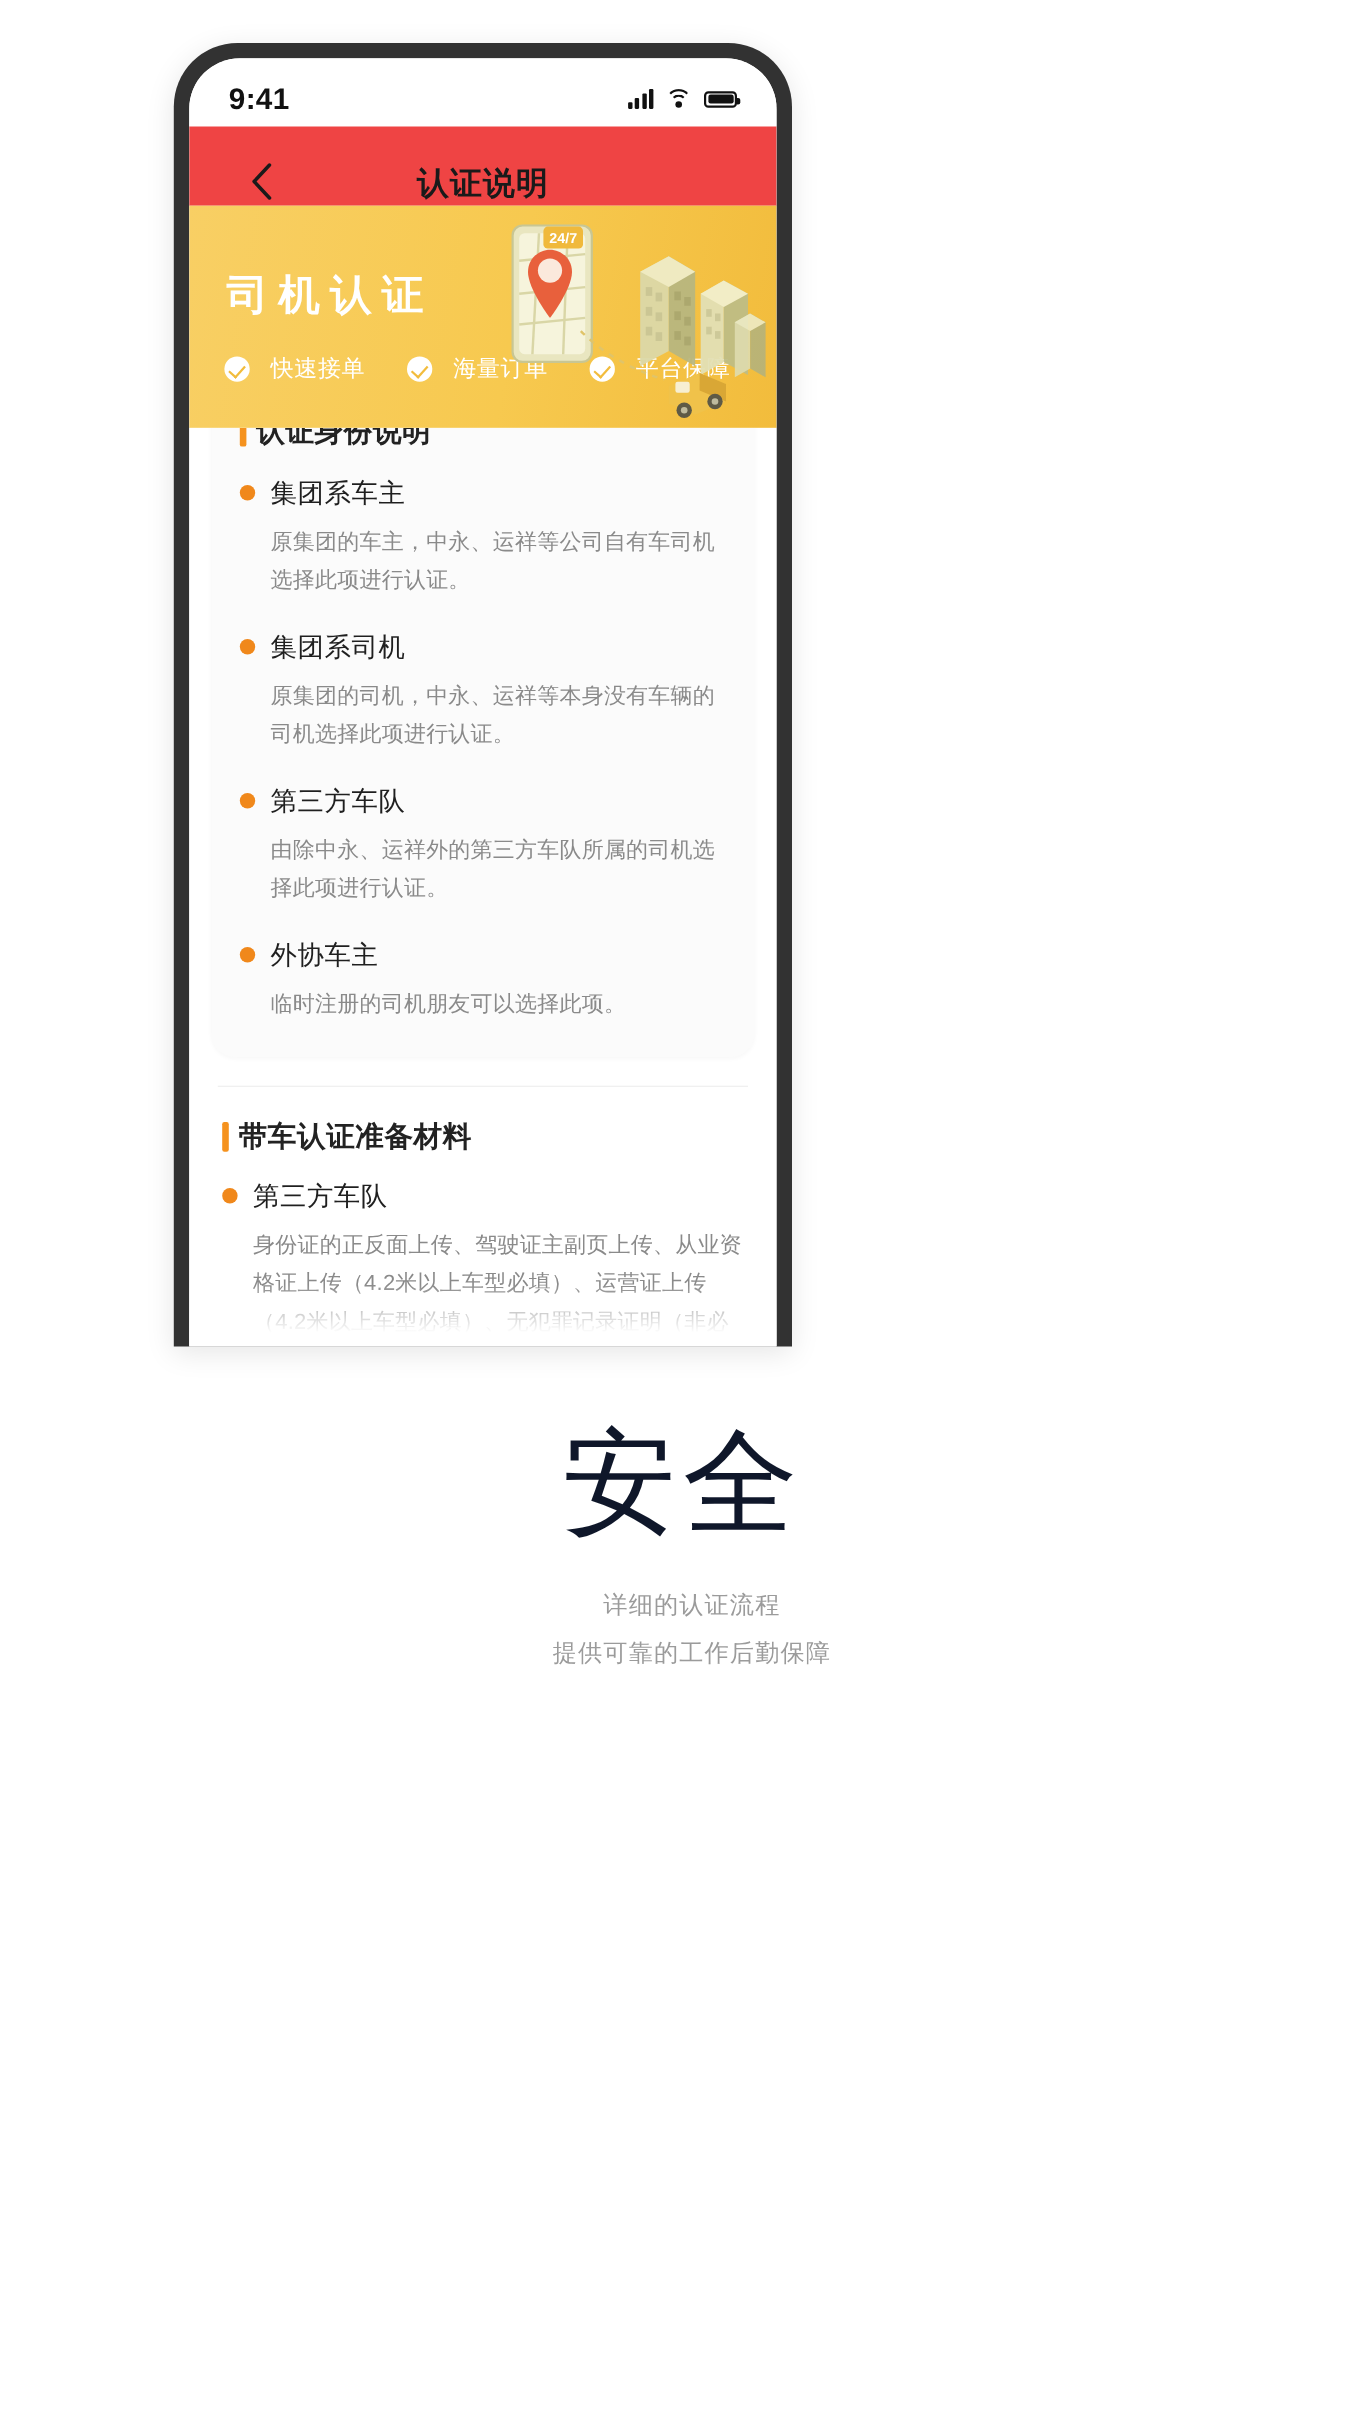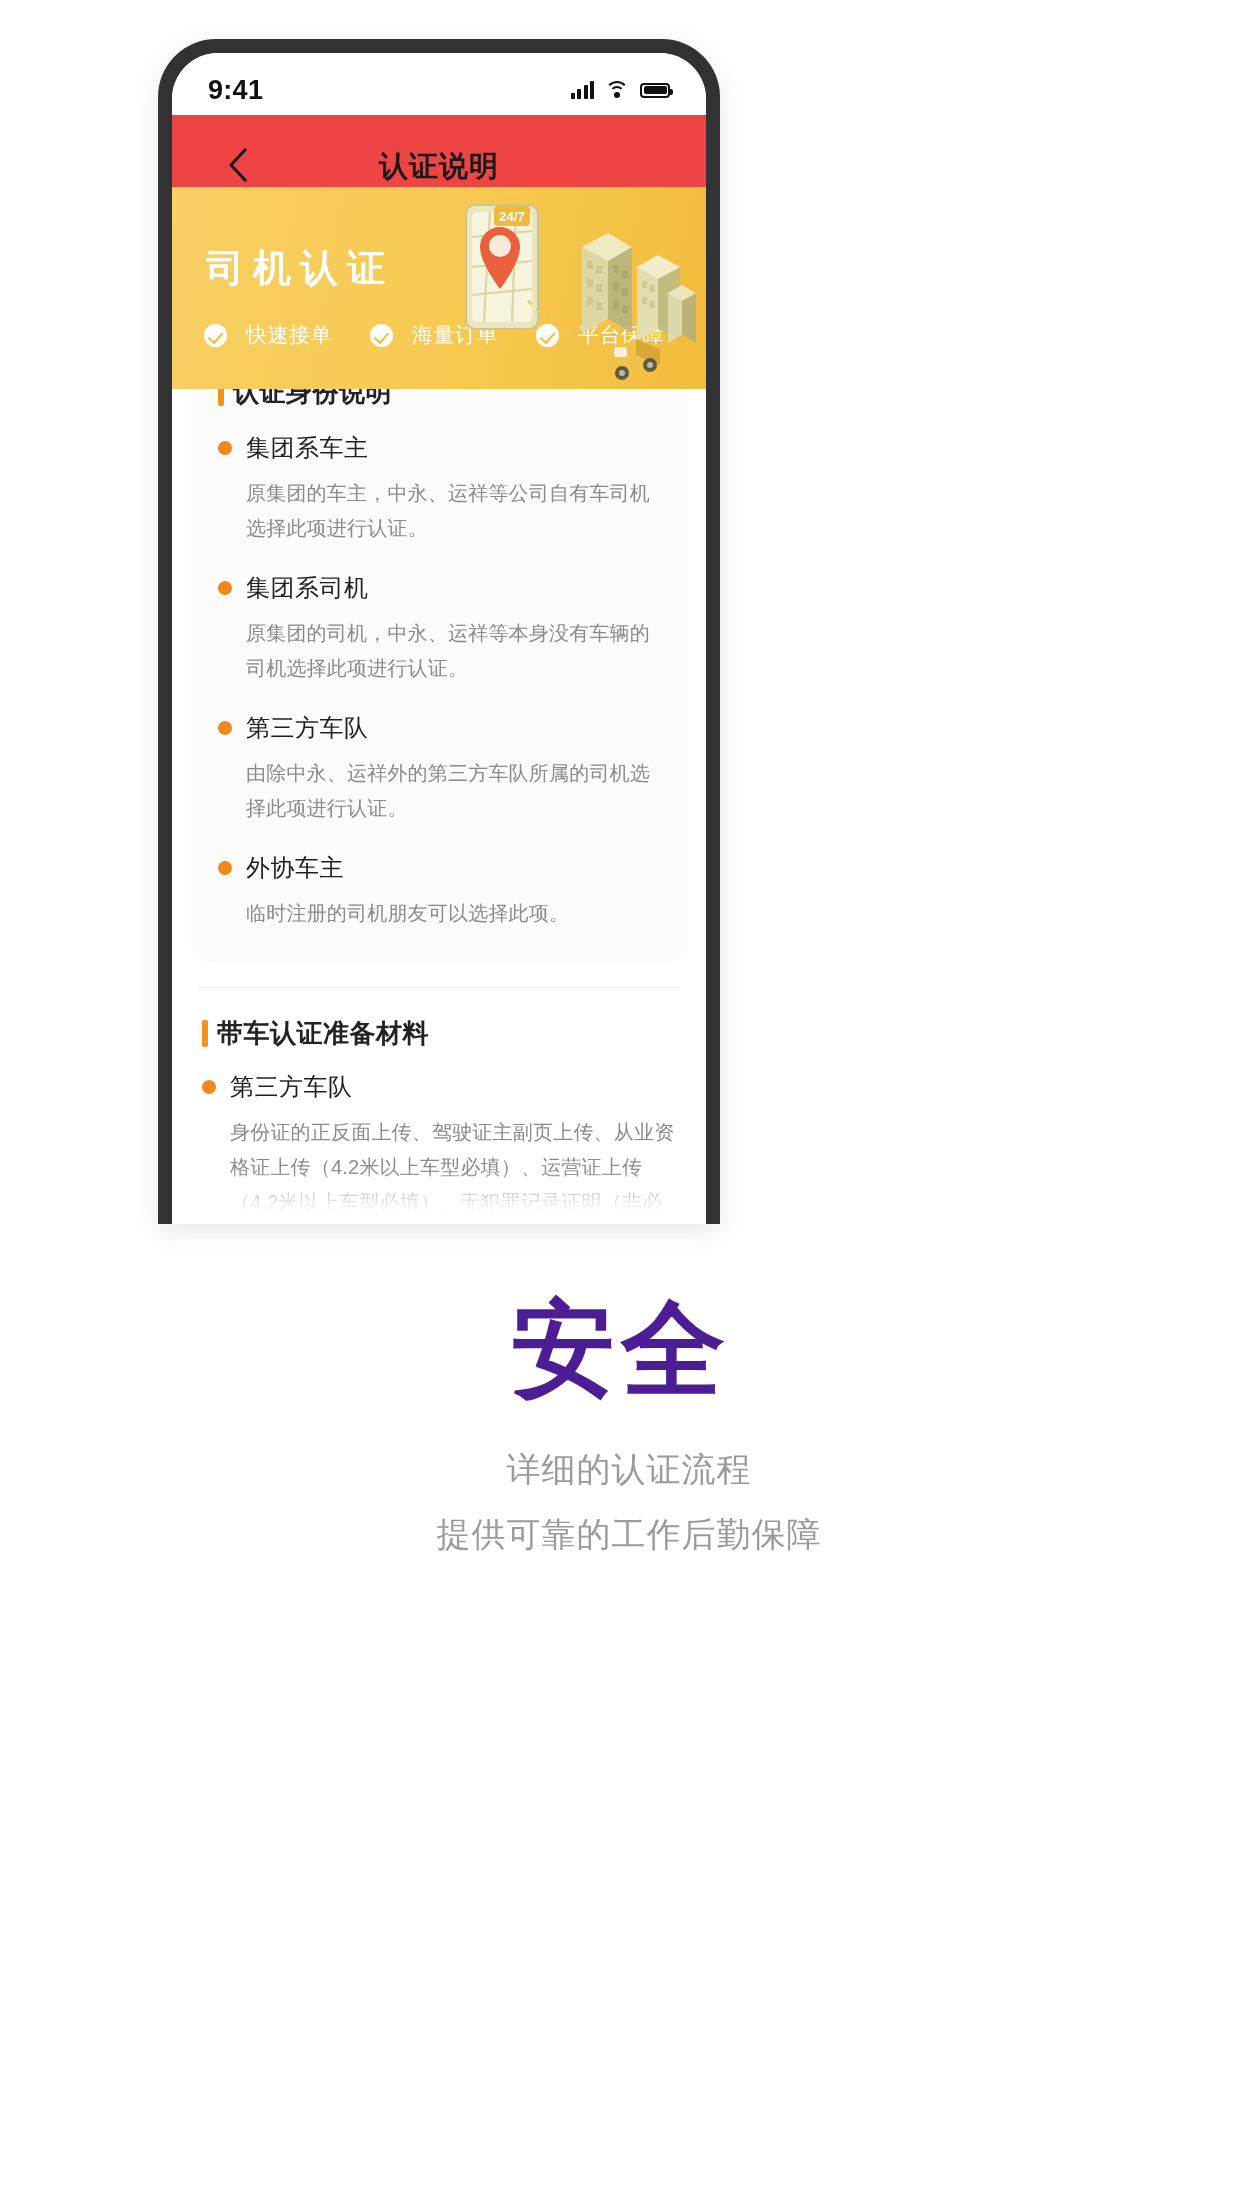--- a/index.html
+++ b/index.html
@@ -167,26 +167,26 @@
     background: linear-gradient(to bottom, rgba(255,255,255,0), #ffffff 78%);
     pointer-events:none;
   }
 
   
   .caption {
     position:absolute; left:0; right:0; top: 1290px;
     text-align:center;
   }
   .caption-headline {
-    font-size: 104px; font-weight: bold; color:#4c1d95;
+    font-size: 104px; font-weight: normal; color:#0f172a;
     letter-spacing: 6px; line-height: 1.15;
   }
   .caption-sub {
     margin-top: 30px;
-    font-size: 34px; color:#9b9b9b;
+    font-size: 22px; color:#9b9b9b;
     line-height: 1.75; letter-spacing: 1px; padding-left: 16px;
   }
 </style>
 </head>
 <body>
 
 <div class="page">
 
   <div class="phone">
     <div class="screen">

